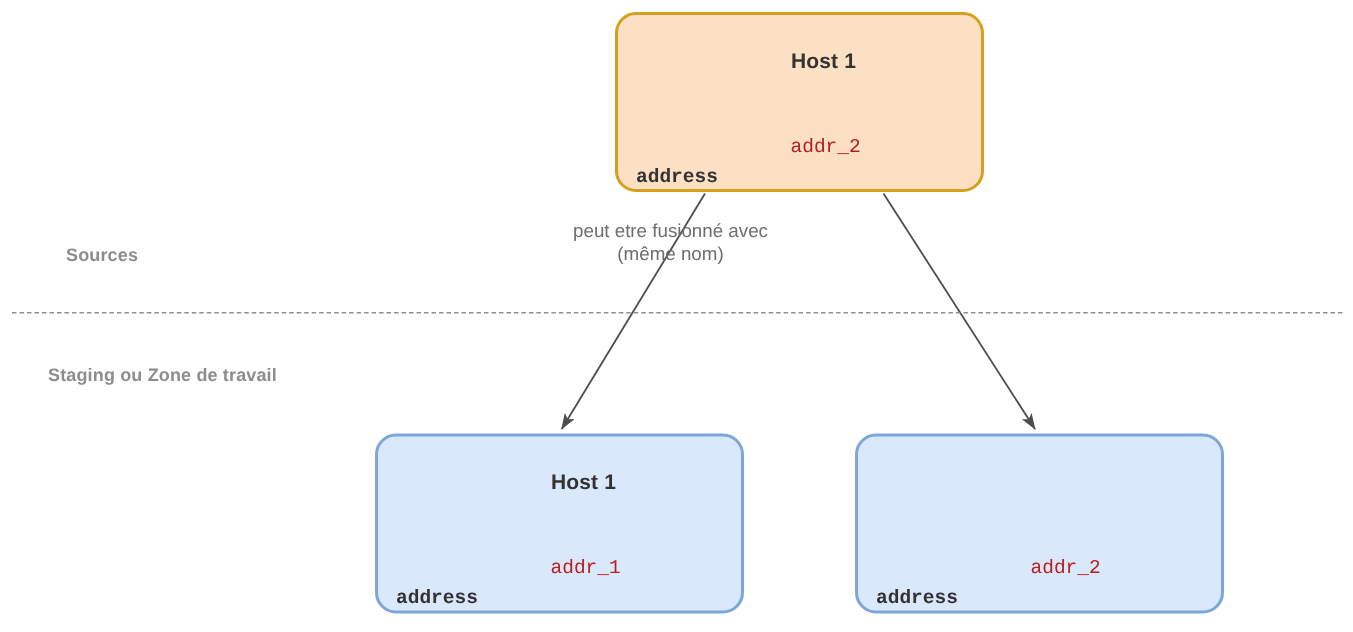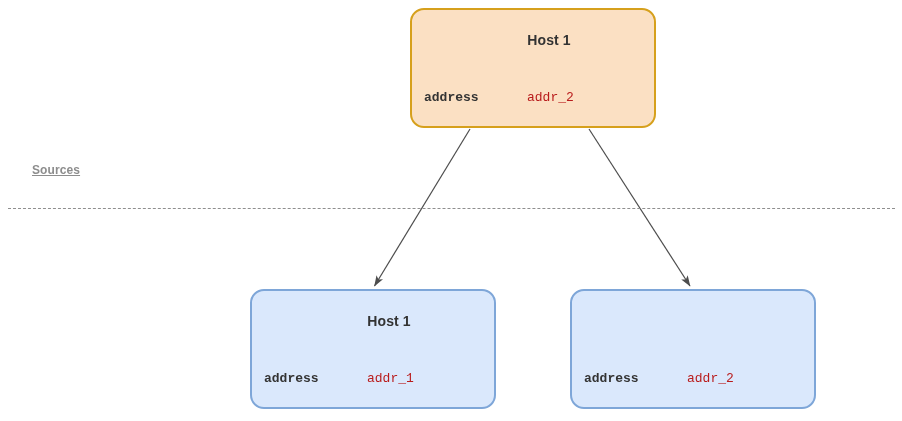--- a/index.html
+++ b/index.html
@@ -51,20 +51,21 @@
     font-size: 13px;
     line-height: 16px;
   }
   .attr-key {
     color: #333333;
     font-weight: bold;
     width: 115px;
     padding-left: 12px;
     box-sizing: border-box;
     white-space: pre;
+    margin-top: 20px;
   }
   .attr-val {
     color: #b91c1c;
     font-weight: normal;
     white-space: pre;
   }
   
   .zone-sep {
     position: absolute;
     height: 0;
@@ -108,22 +109,23 @@
       </marker>
     </defs>
 
     <line x1="470" y1="129" x2="374.5" y2="286" stroke="#4d4d4d" stroke-width="1.2" marker-end="url(#arrowhead)"></line>
 
     <line x1="589" y1="129" x2="690" y2="286" stroke="#4d4d4d" stroke-width="1.2" marker-end="url(#arrowhead)"></line>
   </svg>
 
   <div class="zone-sep" style="left:8px; top:208px; width:887px;"></div>
 
-  <div class="zone-label" style="left:32px; top:163px;text-decoration:underline;">Sources</div>
+  <div class="zone-label" style="left:44px; top:163px;">Sources</div>
 
+  <div class="zone-label" style="left:32px; top:243px;">Staging ou Zone de travail</div>
 
   <div class="entity src" style="left:410px; top:8px; width:246px; height:120px;">
     <div class="entity-title" style="top:22px;">Host 1</div>
     <div class="attr-row" style="top:80px;">
       <span class="attr-key">address</span>
       <span class="attr-val">addr_2</span>
     </div>
   </div>
 
   <div class="entity stg" style="left:250px; top:289px; width:246px; height:120px;">
@@ -134,15 +136,19 @@
     </div>
   </div>
 
   <div class="entity stg" style="left:570px; top:289px; width:246px; height:120px;">
     <div class="attr-row" style="top:80px;">
       <span class="attr-key">address</span>
       <span class="attr-val">addr_2</span>
     </div>
   </div>
 
+  <div class="edge-label" style="left:372px; top:147px; width:150px;">
+    <div>peut etre fusionné avec</div>
+    <div>(même nom)</div>
+  </div>
 
 
 </div>
 
 </body></html>

